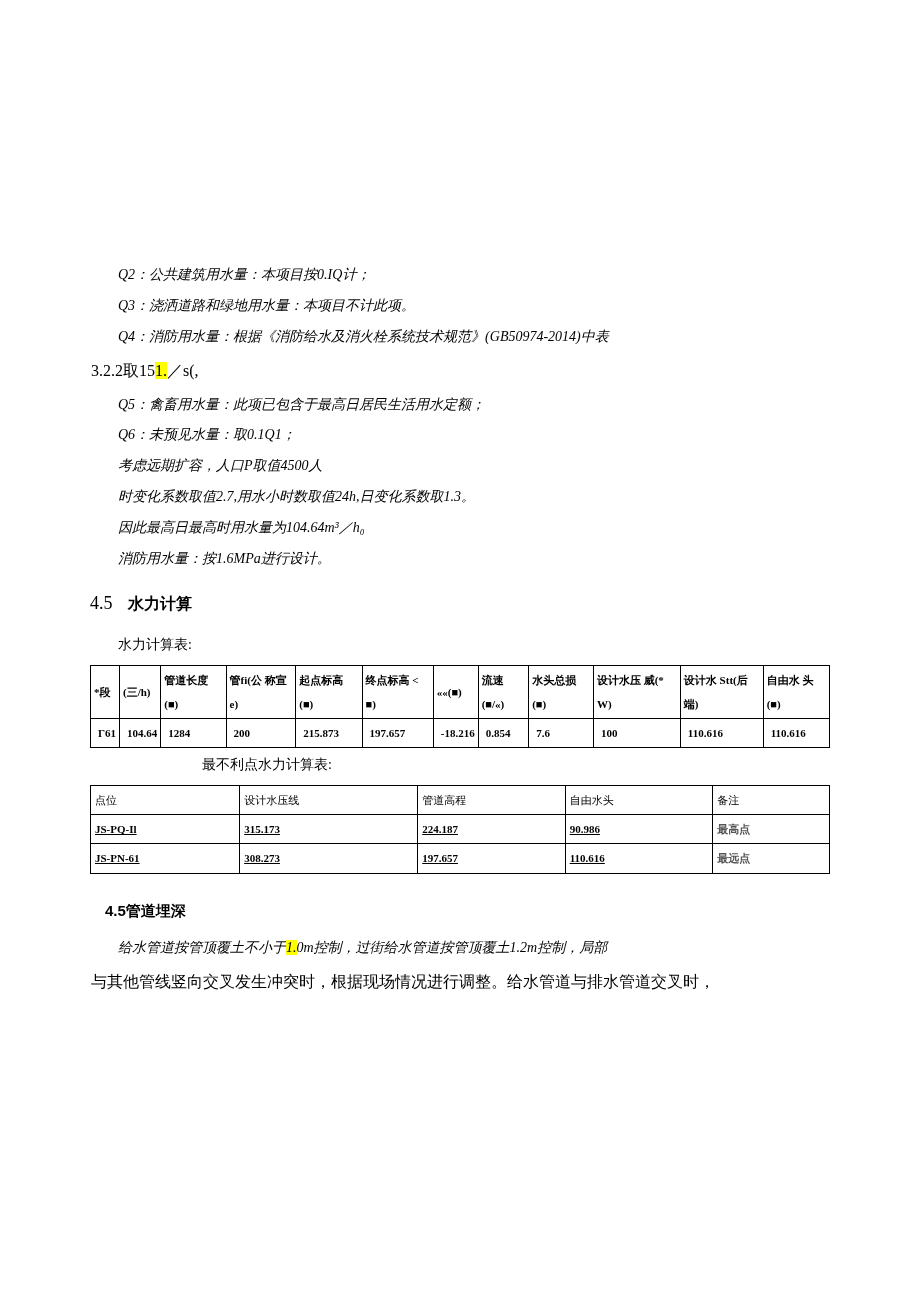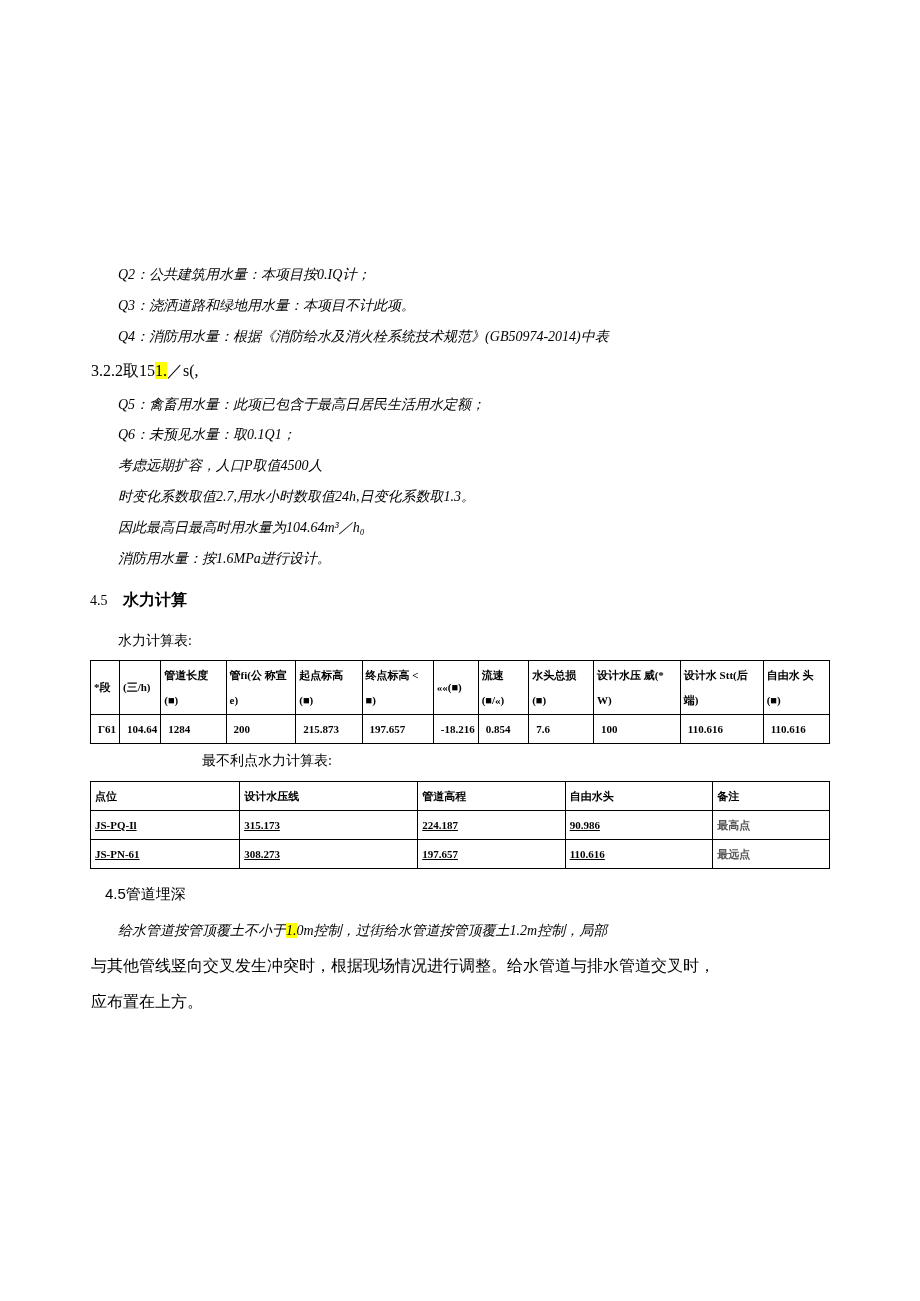--- a/index.html
+++ b/index.html
@@ -28,33 +28,33 @@
   }
   .hl {
     background: #ffff00;
   }
   .sec-title {
     margin-top: 10px;
     margin-bottom: 6px;
   }
   .sec-title .num {
     font-family: "SimSun", serif;
-    font-size: 14px;
+    font-size: 18px;
     margin-right: 12px;
   }
   .sec-title .txt {
     font-family: Liberation Mono, monospace;
     font-size: 16px;
     font-weight: bold;
   }
   .sub-title {
     font-family: "SimHei", "黑体", sans-serif;
     font-size: 15px;
-    font-weight: normal;
-    margin-top: 8px;
+    font-weight: bold;
+    margin-top: 20px;
     margin-bottom: 6px;
     text-indent: 1em;
   }
   .table-caption {
     text-indent: 2em;
     margin: 0 0 4px 0;
   }
   table {
     border-collapse: collapse;
     width: 100%;
@@ -75,21 +75,21 @@
   table.t1 td.bold, table.t1 tr.bold td {
     font-weight: bold;
     padding-left: 7px;
   }
   table.t2 th, table.t2 td {
     border: 1px solid #000;
     padding: 2px 4px;
     text-align: left;
     font-weight: bold;
   }
-  table.t2 th { font-weight: bold; }
+  table.t2 th { font-weight: normal; }
   table.t2 td.bold { font-weight: bold; text-decoration: underline; }
   .note-col { color: #555; font-size: 11px; }
 </style>
 </head>
 <body>
 
 <div class="page">
 
   <p class="para">Q2：公共建筑用水量：本项目按0.IQ计；</p>
   <p class="para">Q3：浇洒道路和绿地用水量：本项目不计此项。</p>
@@ -180,15 +180,14 @@
     </tr>
   </tbody>
     </table>
 
   <div class="sub-title">4.5管道埋深</div>
 
   <p class="para">
     <span>给水管道按管顶覆土不小于</span><span class="hl">1.</span><span>0m控制，过街给水管道按管顶覆土1.2m控制，局部</span>
   </p>
   <p class="para-left">与其他管线竖向交叉发生冲突时，根据现场情况进行调整。给水管道与排水管道交叉时，</p>
-  <p class="para-left">应布置在上方。</p>
 
 </div>
 
 </body></html>

